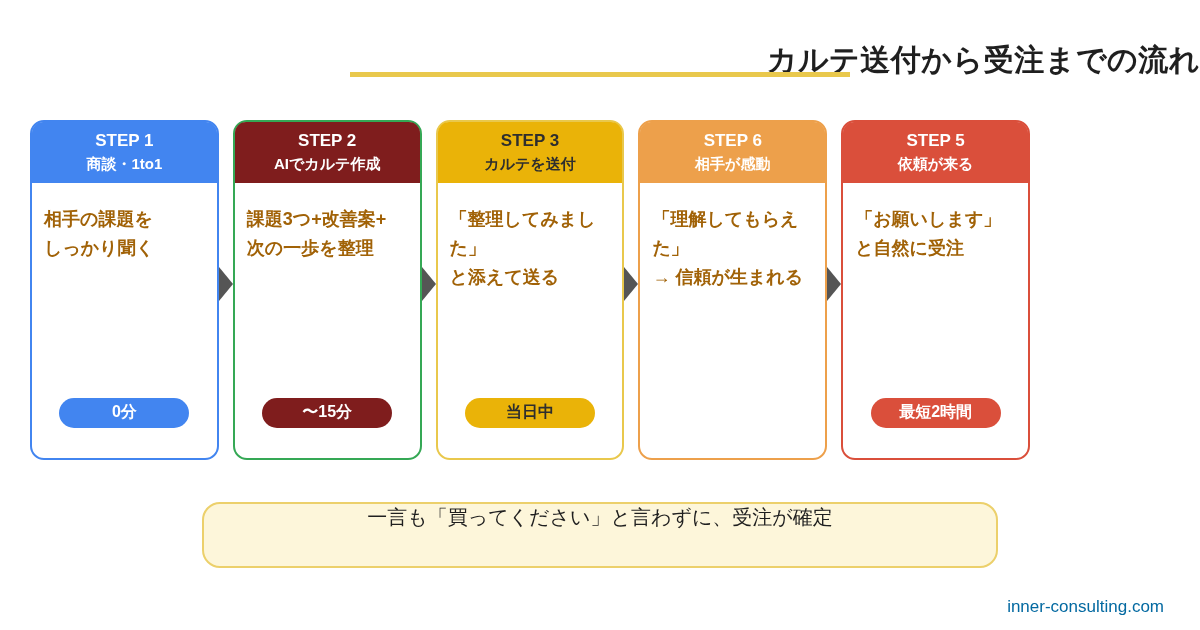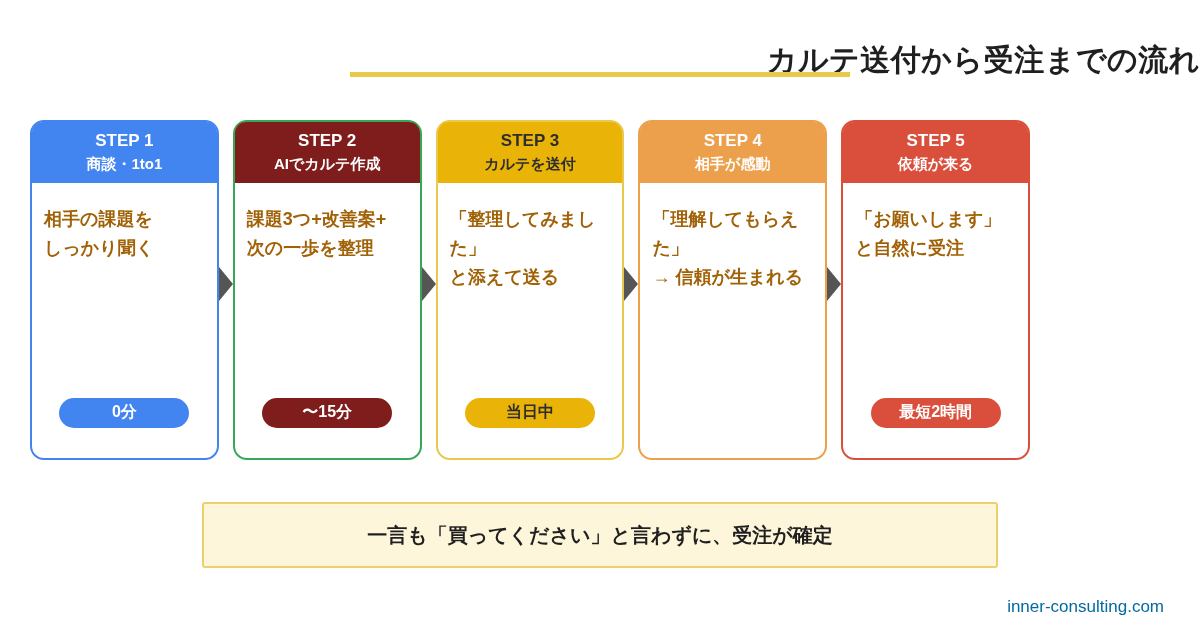--- a/index.html
+++ b/index.html
@@ -116,26 +116,25 @@
   }
   .banner {
     position: absolute;
     top: 502px;
     left: 202px;
     width: 796px;
     height: 66px;
     box-sizing: border-box;
     background: #fdf6da;
     border: 2px solid #ecd06b;
-    border-radius: 3px;
+    border-radius: 18px;
     display: flex;
-    align-items: center;
     justify-content: center;
     font-size: 20px;
-    font-weight: bold;
+    font-weight: normal;
     color: #1f1f1f;
   }
   .footer {
     position: absolute;
     top: 597px;
     right: 36px;
     font-size: 17px;
     color: #0369a1;
   }
 </style>
@@ -186,21 +185,21 @@
 と添えて送る</div>
       <div class="badge">当日中</div>
     </div>
 
     <div class="arrow-gap">
       <div class="arrow"></div>
     </div>
 
     <div class="card step-4">
       <div class="card-header">
-        <div class="step-label">STEP 4</div>
+        <div class="step-label">STEP 6</div>
         <div class="step-subtitle">相手が感動</div>
       </div>
       <div class="card-body">「理解してもらえた」
 → 信頼が生まれる</div>
     </div>
 
     <div class="arrow-gap">
       <div class="arrow"></div>
     </div>
 

